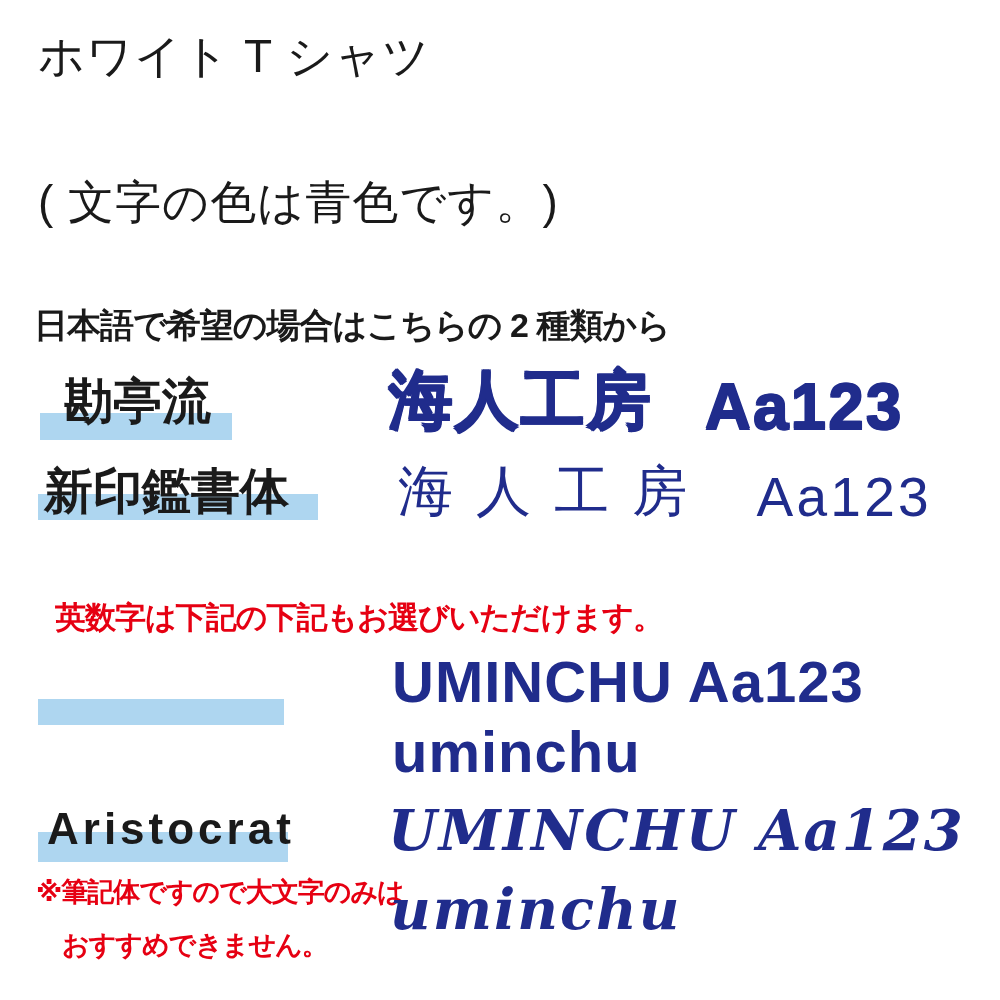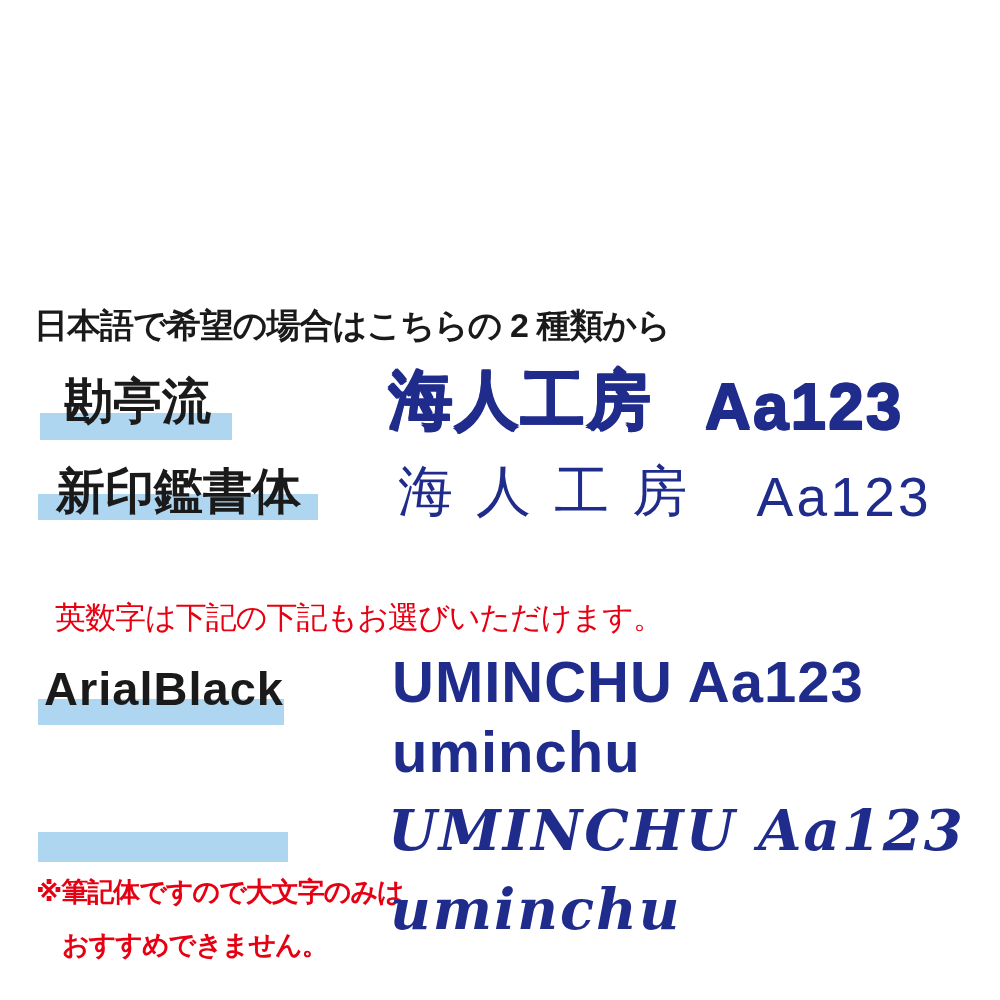--- a/index.html
+++ b/index.html
@@ -14,33 +14,33 @@
   .abs{position:absolute;white-space:nowrap;}
 
   
   .hdr{left:38px;font-size:46px;font-weight:500;letter-spacing:1px;color:var(--text_black);}
   .hdr.l1{top:26px;}
   .hdr.l2{top:99px;}
   .hdr.l3{top:172px;}
 
   
   .jp-intro{left:34px;top:303px;font-size:34px;font-weight:700;letter-spacing:-1px;color:var(--text_black);}
-  .red-intro{left:55px;top:597px;font-size:31px;font-weight:400;letter-spacing:-1px;color:var(--note_red);}
+  .red-intro{left:55px;top:597px;font-size:31px;font-weight:700;letter-spacing:-1px;color:var(--note_red);}
 
   
   .bar{position:absolute;background:var(--highlight_blue,#aed6f0);z-index:0;}
   .bar-kantei{left:40px;top:413px;width:192px;height:27px;}
   .bar-shinin{left:38px;top:494px;width:280px;height:26px;}
   .bar-arial{left:38px;top:699px;width:246px;height:26px;}
   .bar-aristo{left:38px;top:832px;width:250px;height:30px;}
 
   
   .label{z-index:1;color:var(--text_black);}
   .lbl-kantei{left:64px;top:369px;font-size:49px;font-weight:700;}
-  .lbl-shinin{left:56px;top:459px;font-size:49px;font-weight:700;}
+  .lbl-shinin{left:44px;top:459px;font-size:49px;font-weight:700;}
   .lbl-arial{left:44px;top:661px;font-size:47px;font-weight:600;letter-spacing:1px;}
   .lbl-aristo{left:47px;top:804px;font-size:44px;font-weight:600;letter-spacing:4px;}
 
   
   .sample{color:var(--sample_blue,#202c8c);z-index:1;display:flex;align-items:flex-end;}
   .smp-kantei{left:388px;top:356px;font-size:64px;font-weight:900;gap:52px;letter-spacing:2px;
               text-shadow:1.5px 0 currentColor,0 1.5px currentColor,1.5px 1.5px currentColor;}
   .smp-shinin{left:398px;top:455px;font-size:55px;font-weight:400;gap:46px;}
   .smp-shinin .jp{letter-spacing:0.42em;}
   .smp-shinin .latin{letter-spacing:0.06em;}
@@ -53,43 +53,45 @@
   
   .note{color:var(--note_red);font-size:27px;font-weight:700;letter-spacing:-1px;}
   .note1{left:36px;top:874px;}
   .note2{left:62px;top:927px;}
 </style>
 </head>
 <body>
 
 <div class="canvas">
 
+  <div class="abs hdr l1">ホワイト T シャツ</div>
+  <div class="abs hdr l3">( 文字の色は青色です。)</div>
 
   <div class="abs jp-intro">日本語で希望の場合はこちらの 2 種類から</div>
 
   <div class="abs bar bar-kantei"></div>
   <div class="abs label lbl-kantei">勘亭流</div>
   <div class="abs sample smp-kantei">
     <span class="jp">海人工房</span>
     <span class="latin">Aa123</span>
   </div>
 
   <div class="abs bar bar-shinin"></div>
   <div class="abs label lbl-shinin">新印鑑書体</div>
   <div class="abs sample smp-shinin">
     <span class="jp">海人工房</span>
     <span class="latin">Aa123</span>
   </div>
 
   <div class="abs red-intro">英数字は下記の下記もお選びいただけます。</div>
 
   <div class="abs bar bar-arial"></div>
-  <div class="abs label lbl-arial">ArialBlack</div>
   <div class="abs sample smp-arial1">UMINCHU Aa123</div>
   <div class="abs sample smp-arial2">uminchu</div>
 
   <div class="abs bar bar-aristo"></div>
+  <div class="abs label lbl-aristo">Aristocrat</div>
   <div class="abs note note1">※筆記体ですので大文字のみは</div>
   <div class="abs note note2">おすすめできません。</div>
   <div class="abs sample smp-script smp-aristo1">UMINCHU  Aa123</div>
   <div class="abs sample smp-script smp-aristo2">uminchu</div>
 
 </div>
 
 </body></html>

